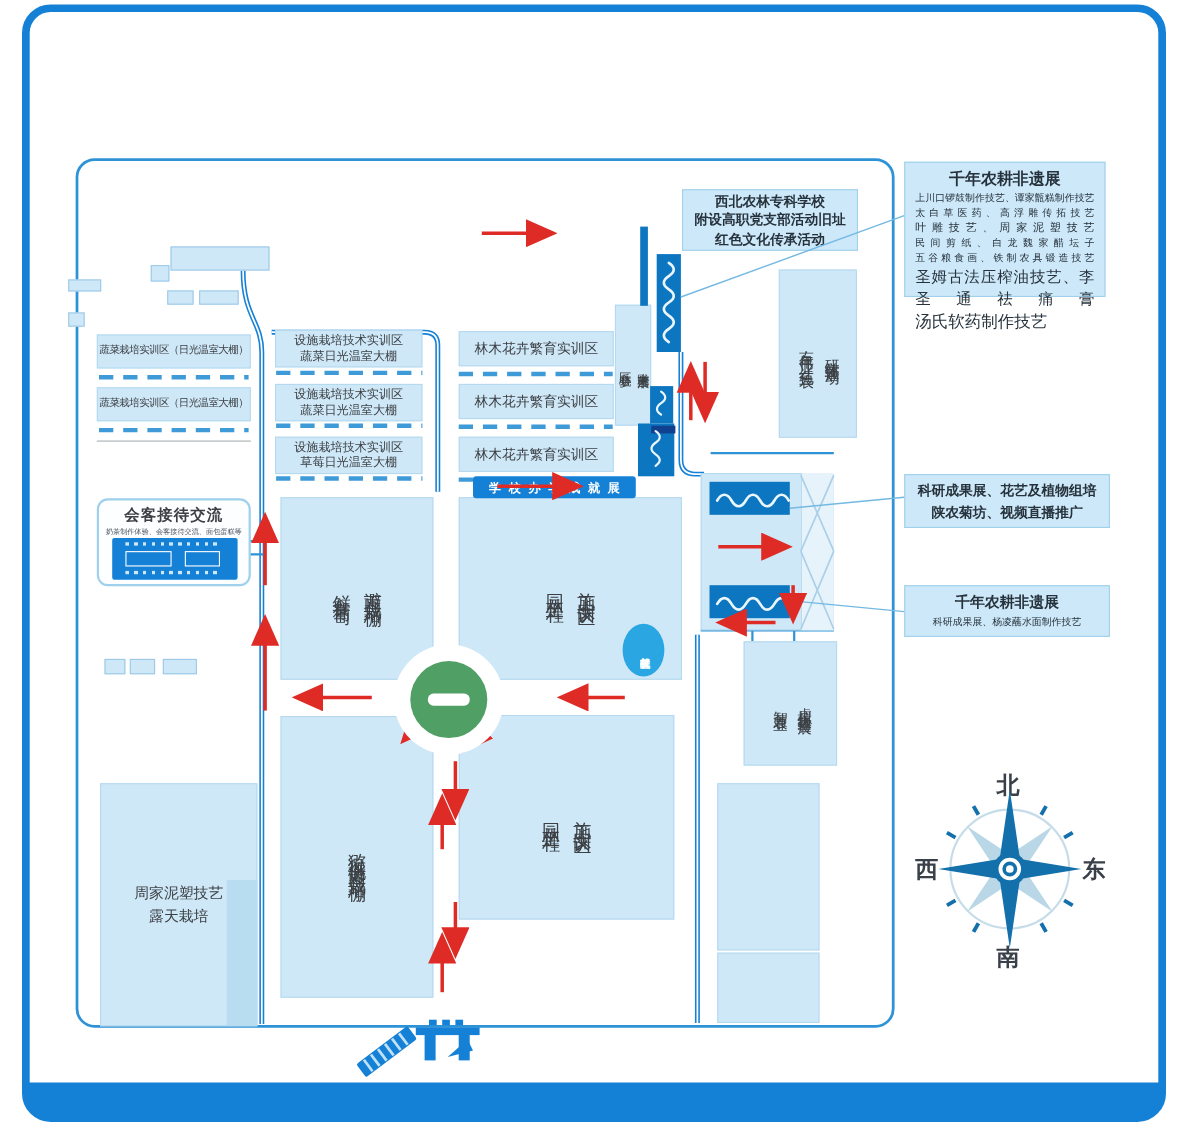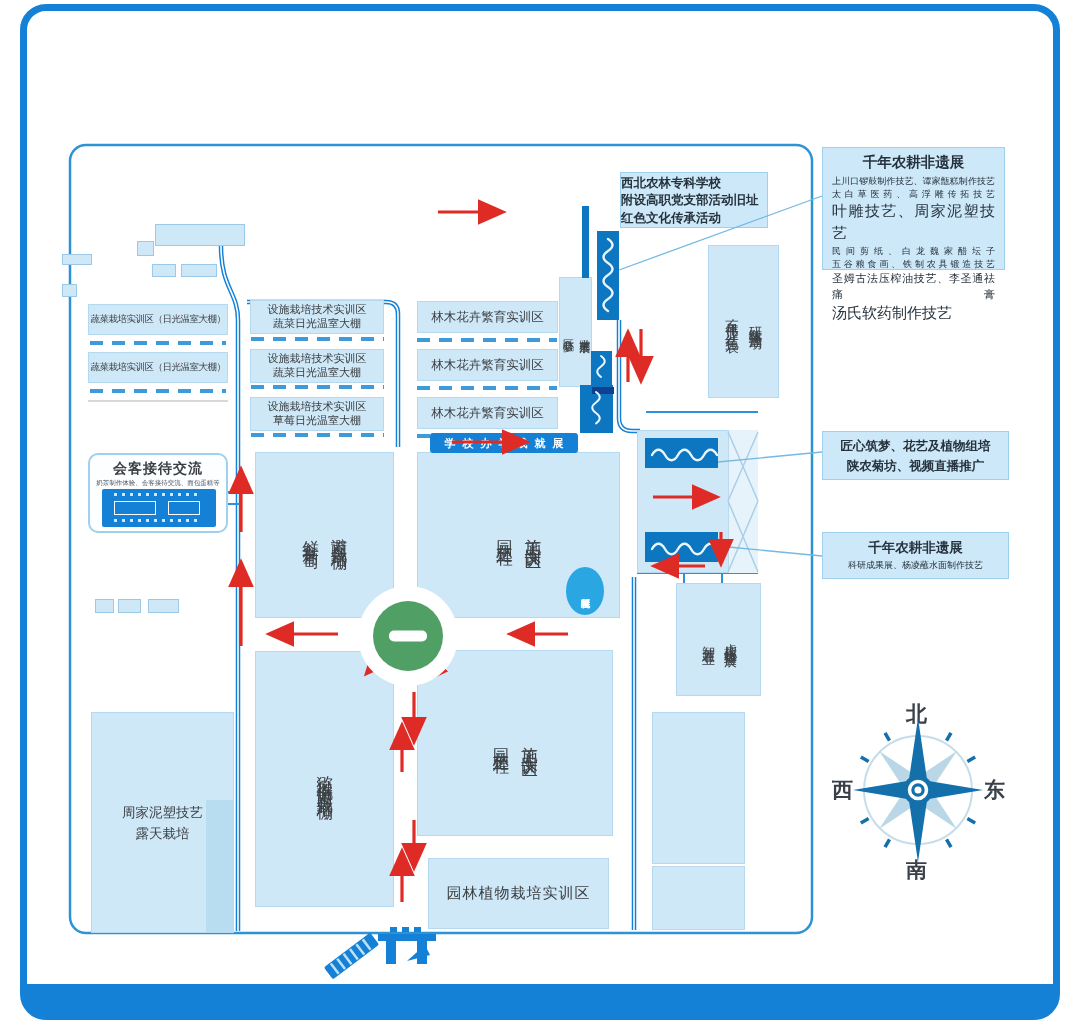--- a/index.html
+++ b/index.html
@@ -99,21 +99,21 @@
   </div>
   <div class="block" style="left:417px;top:397px;width:141px;height:32px;font-size:12.5px;">
     <span>林木花卉繁育实训区</span>
   </div>
 
   <div class="block vwrap" style="left:559px;top:277px;width:33px;height:110px;font-size:11px;gap:2px;">
     <span class="vcol" style="letter-spacing:1px;">匠心筑梦</span>
     <span class="vcol" style="letter-spacing:1px;">木雕艺术展</span>
   </div>
 
-  <div class="note" style="left:620px;top:172px;width:148px;height:56px;display:flex;flex-direction:column;align-items:flex-start;justify-content:center;font-size:12.5px;font-weight:600;line-height:1.4;text-align:center;">
+  <div class="note" style="left:620px;top:172px;width:160px;height:56px;display:flex;flex-direction:column;align-items:center;justify-content:center;font-size:12.5px;font-weight:600;line-height:1.4;text-align:center;">
     <span>西北农林专科学校</span>
     <span>附设高职党支部活动旧址</span>
     <span>红色文化传承活动</span>
   </div>
 
   <div class="block vwrap" style="left:708px;top:245px;width:71px;height:153px;font-size:13.5px;gap:6px;">
     <span class="vcol" style="letter-spacing:2px;">百年伟业·红色三农</span>
     <span class="vcol" style="letter-spacing:2px;">研学体验活动</span>
   </div>
 
@@ -151,23 +151,20 @@
 
   <div class="block" style="left:255px;top:651px;width:139px;height:256px;">
     <span class="vcol" style="font-size:16.5px;">猕猴桃避雨栽培棚</span>
   </div>
 
   <div class="block vwrap" style="left:417px;top:650px;width:196px;height:186px;font-size:16.5px;">
     <span class="vcol">园林工程</span>
     <span class="vcol">施工实训区</span>
   </div>
 
-  <div class="block" style="left:428px;top:858px;width:181px;height:71px;font-size:15px;letter-spacing:1px;">
-    <span>园林植物栽培实训区</span>
-  </div>
 
   <div class="block" style="left:637px;top:430px;width:121px;height:143px;"></div>
   <div class="abs" style="left:728px;top:430px;width:30px;height:143px;background:#e6f3fb;border-left:1px solid #bcd9ee;box-sizing:border-box;"></div>
   <div class="bldg" style="left:645px;top:438px;width:73px;height:30px;"></div>
   <div class="bldg" style="left:645px;top:532px;width:73px;height:30px;"></div>
 
   <div class="block vwrap" style="left:676px;top:583px;width:85px;height:113px;font-size:13px;gap:5px;">
     <span class="vcol" style="letter-spacing:2px;">智慧农业</span>
     <span class="vcol" style="letter-spacing:2px;">虚拟仿真体验展</span>
   </div>
@@ -181,29 +178,29 @@
   <div class="bldg" style="left:582px;top:206px;width:7px;height:72px;"></div>
 
   <div class="abs" style="left:430px;top:433px;width:148px;height:20px;background:#1581d6;border-radius:3px;display:flex;align-items:center;justify-content:center;">
     <span style="color:#fff;font-size:11px;font-weight:700;letter-spacing:7px;white-space:nowrap;margin-right:-7px;">学校办学成就展</span>
   </div>
 
   <div class="note" style="left:822px;top:147px;width:183px;height:123px;padding:5px 9px;">
     <div style="text-align:center;font-size:14.5px;font-weight:700;margin-bottom:3px;">千年农耕非遗展</div>
     <div class="jl" style="font-size:9px;line-height:1.45;">上川口锣鼓制作技艺、谭家甑糕制作技艺</div>
     <div class="jl" style="font-size:9px;line-height:1.45;">太白草医药、高浮雕传拓技艺</div>
-    <div class="jl" style="font-size:15px;line-height:1.45;">叶雕技艺、周家泥塑技艺</div>
+    <div class="jl" style="font-size:10px;line-height:1.45;">叶雕技艺、周家泥塑技艺</div>
     <div class="jl" style="font-size:9px;line-height:1.45;">民间剪纸、白龙魏家醋坛子</div>
     <div class="jl" style="font-size:9px;line-height:1.45;">五谷粮食画、铁制农具锻造技艺</div>
-    <div class="jl" style="font-size:11px;line-height:1.45;">圣姆古法压榨油技艺、李圣通祛痛膏</div>
+    <div class="jl" style="font-size:14px;line-height:1.45;">圣姆古法压榨油技艺、李圣通祛痛膏</div>
     <div style="font-size:15px;line-height:1.45;">汤氏软药制作技艺</div>
   </div>
 
   <div class="note" style="left:822px;top:431px;width:187px;height:49px;display:flex;flex-direction:column;align-items:center;justify-content:center;font-size:12.5px;font-weight:600;line-height:1.6;">
-    <span>匠心筑梦、花艺及植物组培</span>
+    <span>科研成果展、花艺及植物组培</span>
     <span>陕农菊坊、视频直播推广</span>
   </div>
 
   <div class="note" style="left:822px;top:532px;width:187px;height:47px;display:flex;flex-direction:column;align-items:center;justify-content:center;">
     <span style="font-size:13.5px;font-weight:700;">千年农耕非遗展</span>
     <span style="font-size:9px;margin-top:2px;">科研成果展、杨凌蘸水面制作技艺</span>
   </div>
 
   <div class="cmp" style="left:906px;top:700px;">北</div>
   <div class="cmp" style="left:906px;top:856px;">南</div>

